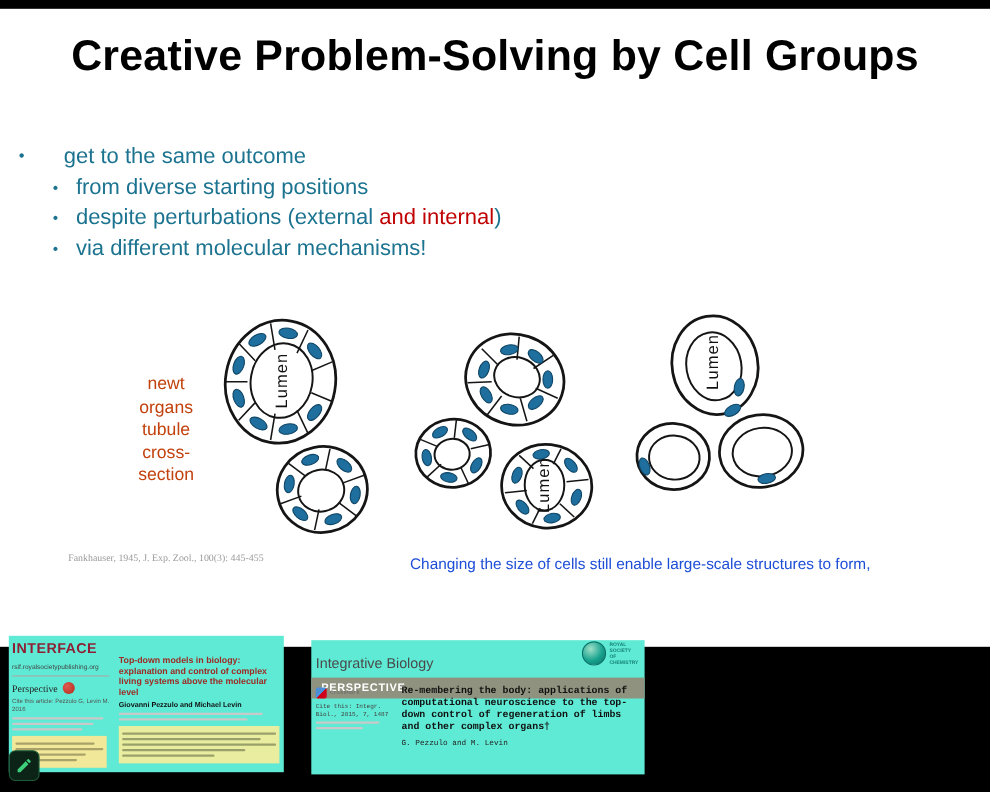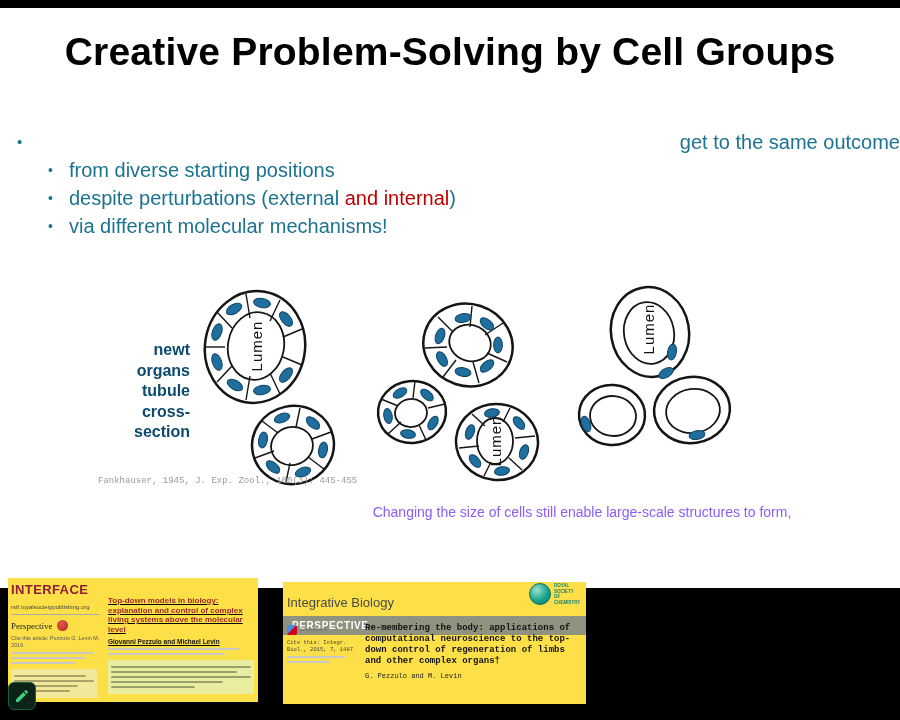--- a/index.html
+++ b/index.html
@@ -8,62 +8,62 @@
   .slide { position:absolute; left:0; top:8px; width:900px; height:580px; background:#ffffff; }
 
   
   .slide-title { position:absolute; top:22px; left:0; width:100%; text-align:center;
     font-size:39px; font-weight:bold; color:#000; letter-spacing:.2px; }
 
   
   .bullets { position:absolute; top:120px; left:0; width:100%; list-style:none;
     font-size:20px; color:#1b7390; }
   .bullets li { position:relative; height:28px; line-height:28px; }
-  li.lvl1 { padding-left:38px;text-align:right; }
+  li.lvl1 { padding-left:58px; }
   li.lvl1::before { content:"•"; position:absolute; left:17px; top:0; font-size:15px; }
   li.lvl2 { padding-left:69px; }
   li.lvl2::before { content:"•"; position:absolute; left:48px; top:0; font-size:14px; }
   li.bold { font-weight:normal; }
   .red { color:#c00000; }
 
   
-  .newt-label { position:absolute; left:112px; top:332px; width:78px; text-align:right;
-    font-size:16px; color:#0c4a6e; line-height:20.5px;font-weight:bold; }
+  .newt-label { position:absolute; left:112px; top:332px; width:78px; text-align:center;
+    font-size:16px; color:#c2410c; line-height:20.5px; }
 
   
   .cells { position:absolute; left:180px; top:267px; }
   .cells text { font-family:"Liberation Sans", sans-serif; font-size:15px; fill:#111;
     text-anchor:middle; dominant-baseline:central; letter-spacing:1px; }
 
-  .citation { position:absolute; left:62px; top:468px; font-size:9px; color:#9a9a9a;
-    font-family:Liberation Mono, monospace;margin-left:36px; }
+  .citation { position:absolute; left:62px; top:494px; font-size:9px; color:#9a9a9a;
+    font-family:Liberation Serif, serif; }
 
   .caption { position:absolute; left:338px; top:495px; width:488px; text-align:center;
-    color:#8b5cf6; font-size:14px; line-height:18.5px; }
+    color:#1d4ed8; font-size:14px; line-height:18.5px; }
 
   
   .tl { height:2px; background:#c9c9c9; margin:3px 0; border-radius:1px; }
   .w90{width:90%;} .w80{width:80%;} .w70{width:70%;} .w60{width:60%;}
 
   
-  .paper { position:absolute; background:#fde047; }
+  .paper { position:absolute; background:#5eead4; }
   #paper-interface { left:8px; top:570px; width:250px; height:124px; }
   .pi-masthead { position:absolute; left:3px; top:4px; font-size:13px; font-weight:bold;
     color:#8e1f35; letter-spacing:.4px; }
   .pi-left { position:absolute; left:3px; top:26px; width:92px; }
   .pi-site { font-size:6px; color:#444; }
   .pi-rule { border-top:1px solid #aaa; margin:4px 0 5px; width:88px; }
   .pi-sec-row { display:flex; align-items:center; gap:5px; margin-bottom:4px; }
   .pi-section { font-size:9px; color:#222; font-family:"Liberation Serif", serif; }
   .pi-crossmark { width:11px; height:11px; border-radius:50%;
     background:radial-gradient(circle at 35% 35%, #e05a4e, #b02a1e); }
   .pi-cite { font-size:5.5px; color:#555; line-height:7px; margin-bottom:2px; }
   .pi-hl { background:#f1e89a; padding:3px; width:86px; margin-top:5px; }
   .pi-hl .tl { background:#a9a269; }
-  .pi-right { position:absolute; left:100px; top:18px; width:146px;text-decoration:underline; }
+  .pi-right { position:absolute; left:100px; top:18px; width:146px; }
   .pi-title { font-size:8px; font-weight:bold; color:#9e2b25; line-height:9.5px; margin-bottom:4px; }
   .pi-authors { font-size:6.5px; font-weight:bold; color:#111; margin-bottom:3px; }
   .pi-hl2 { background:#e9eda0; padding:3px; margin-top:5px; }
   .pi-hl2 .tl { background:#9aa06a; }
 
   
   #paper-integrative { left:283px; top:574px; width:303px; height:122px; }
   .pb-journal { position:absolute; left:4px; top:13px; font-size:13px; font-weight:normal; color:#4a4a4a; }
   .pb-rsc { position:absolute; left:246px; top:1px; display:flex; align-items:center; gap:3px; }
   .pb-rsc-circle { width:22px; height:22px; border-radius:50%;

